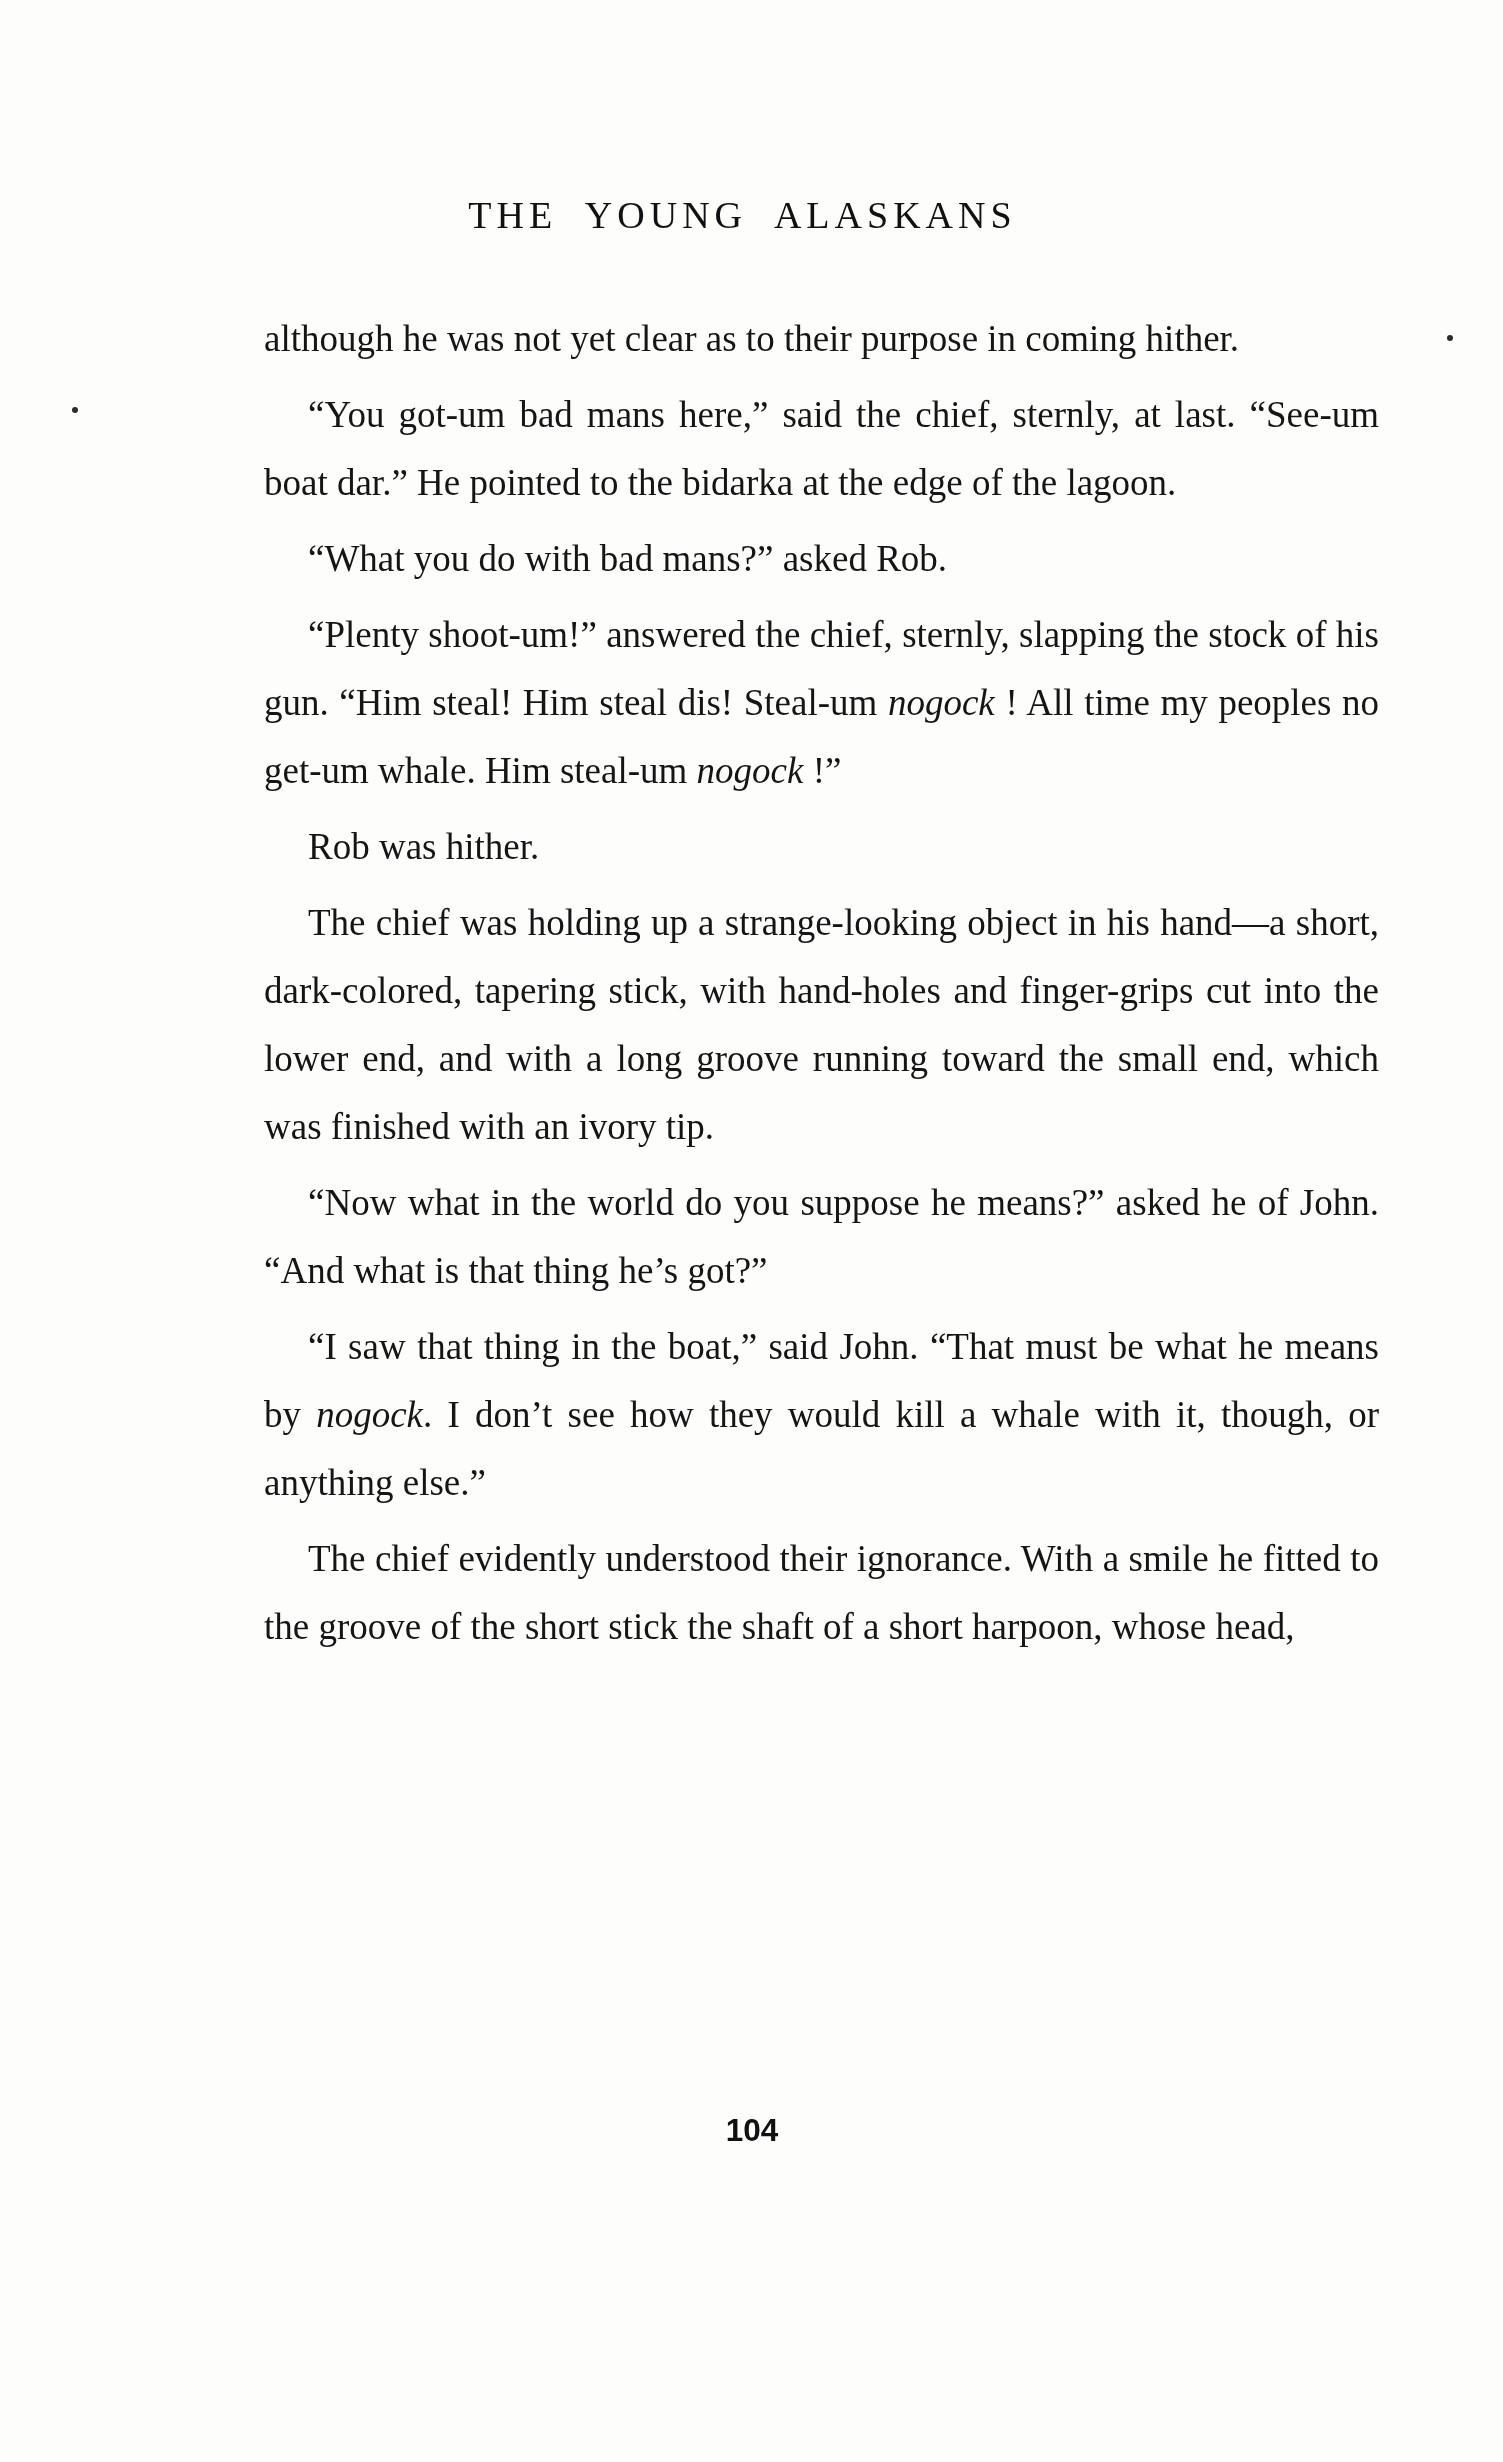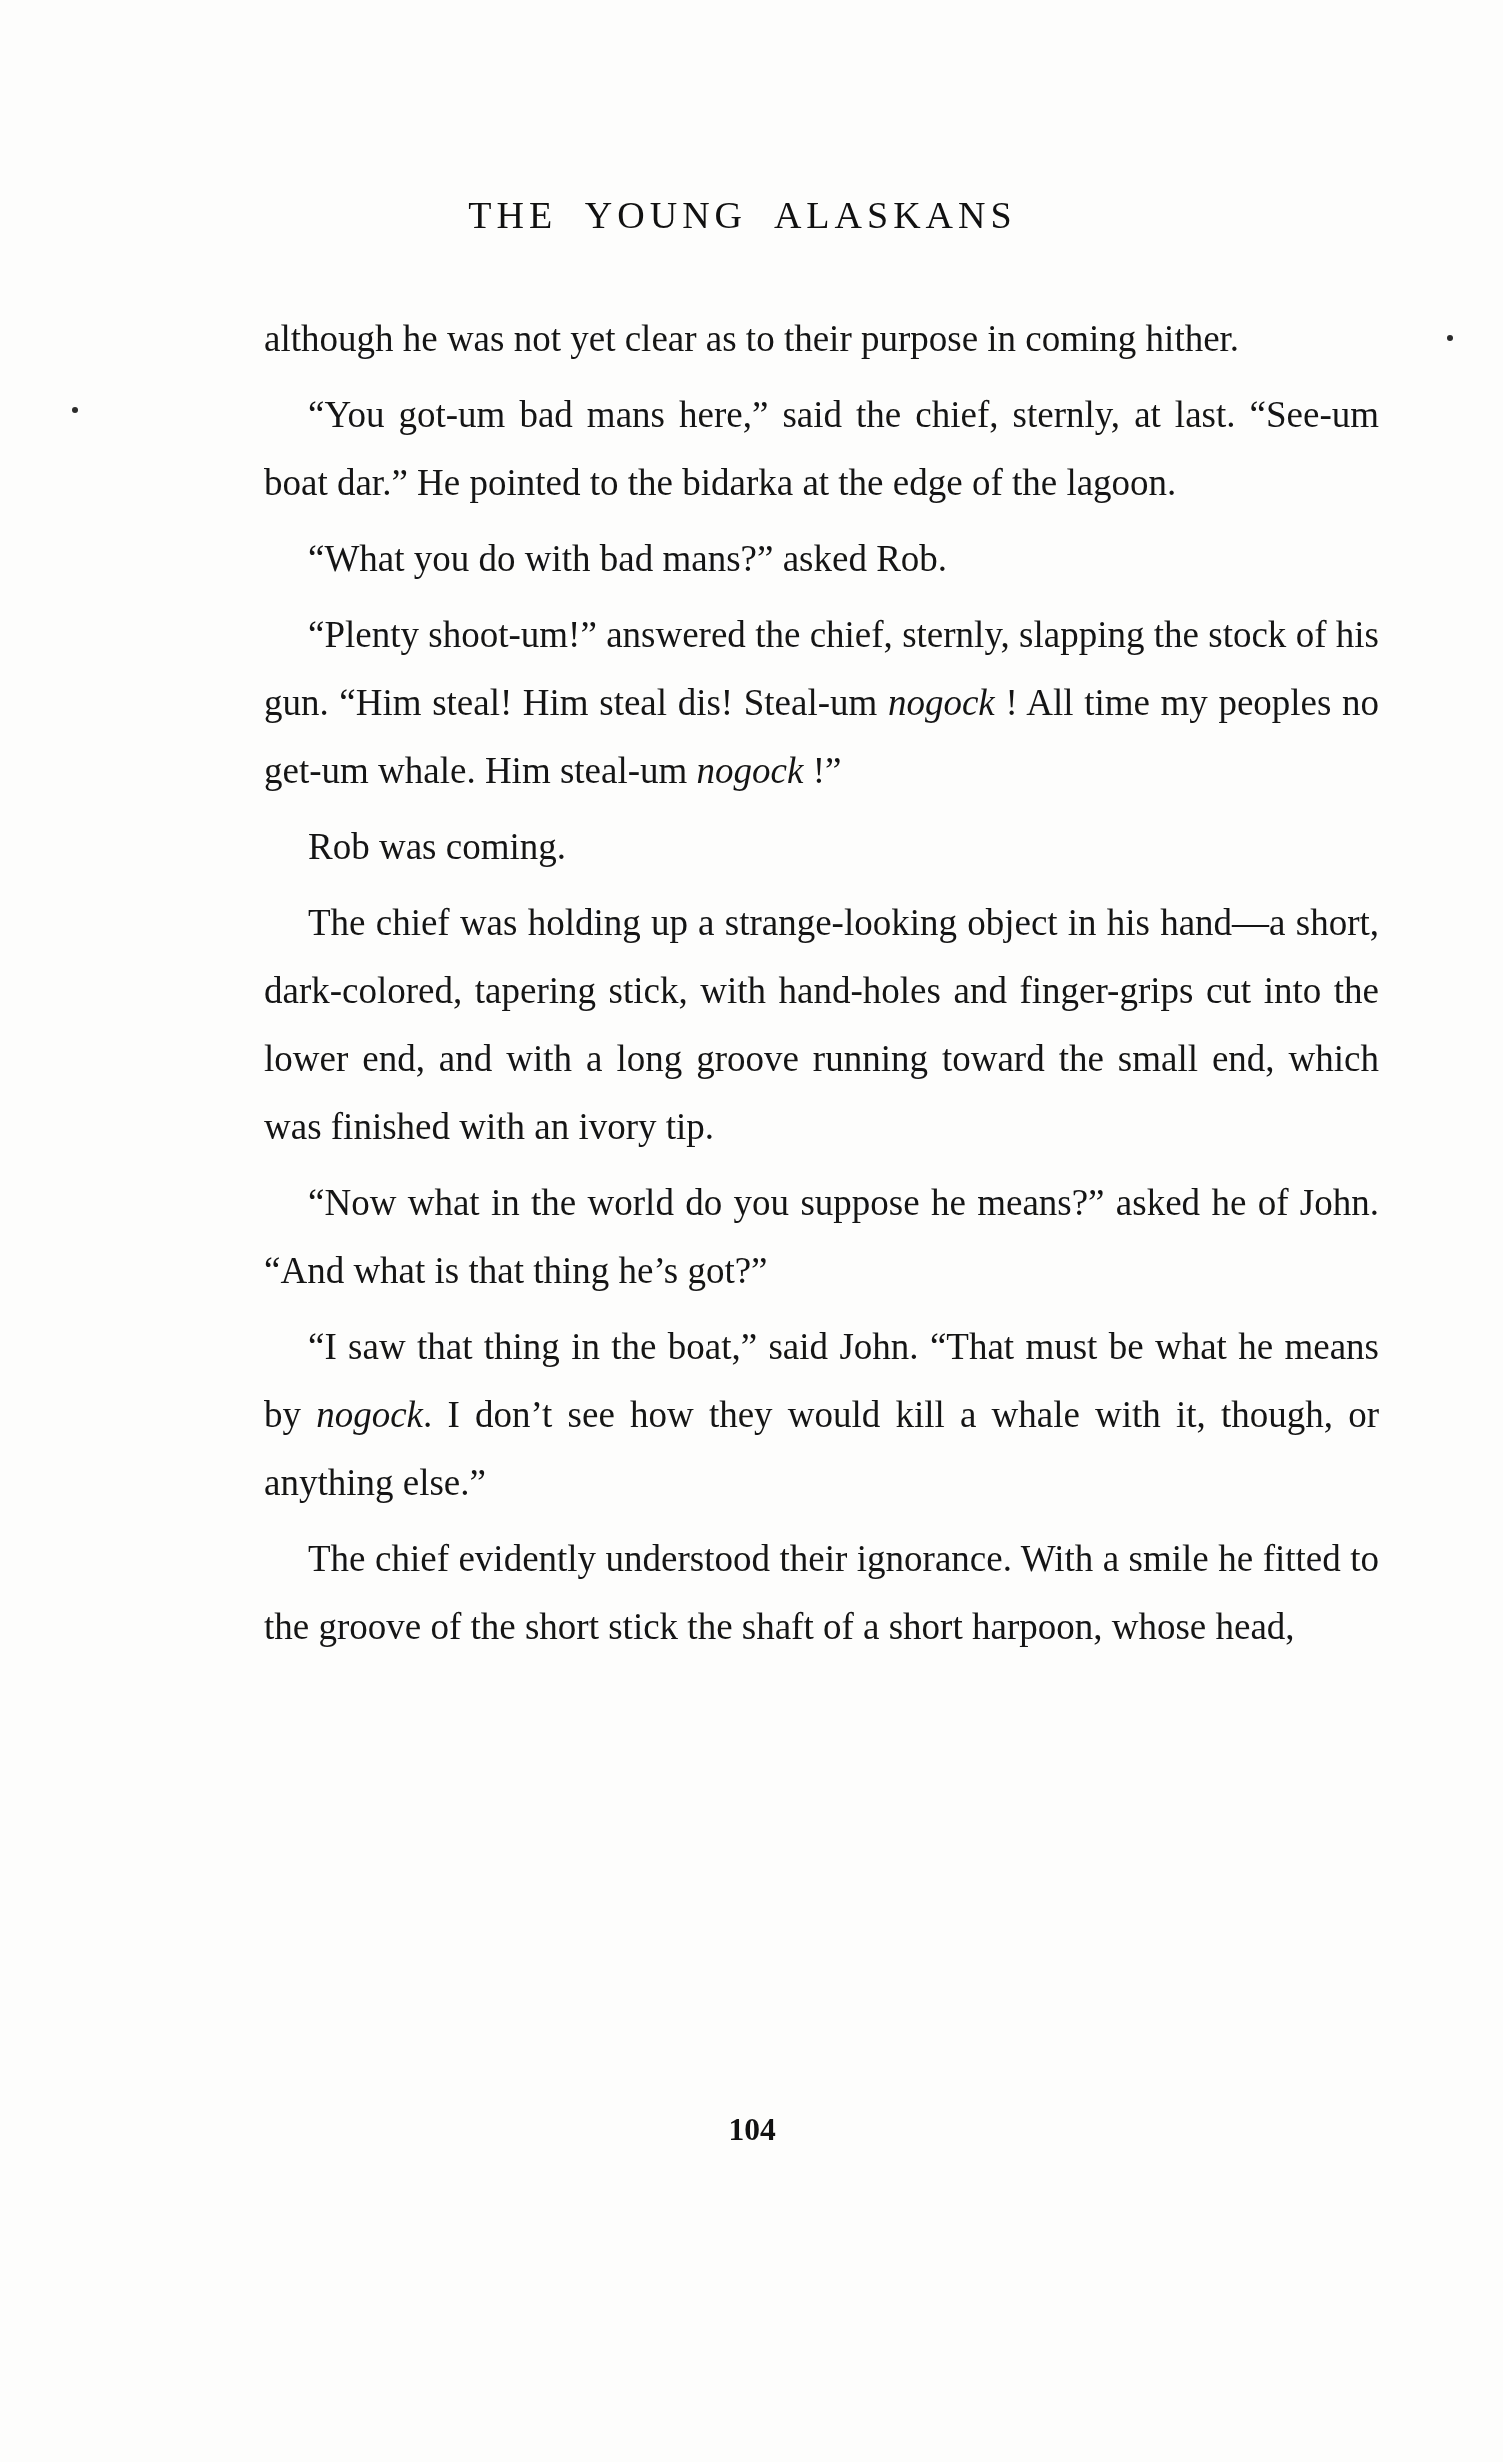--- a/index.html
+++ b/index.html
@@ -59,21 +59,21 @@
     font-style: italic;
   }
   .folio {
     position: absolute;
     left: 0;
     top: 2112px;
     width: 1504px;
     text-align: center;
     font-size: 31.5px;
     font-weight: bold;
-    font-family: Liberation Serif, serif;
+    font-family: Liberation Sans, sans-serif;
     color: #111;
   }
   .speck {
     position: absolute;
     width: 6.4px;
     height: 6.4px;
     background: #2b2b2b;
     border-radius: 50%;
   }
   .speck-left { left: 72px; top: 407px; }
@@ -92,21 +92,21 @@
   <div class="textblock">
 
     <p class="noindent">although he was not yet clear as to their purpose in coming hither.</p>
 
     <p class="indent">“You got-um bad mans here,” said the chief, sternly, at last.  “See-um boat dar.”  He pointed to the bidarka at the edge of the lagoon.</p>
 
     <p class="indent">“What you do with bad mans?” asked Rob.</p>
 
     <p class="indent"><span>“Plenty shoot-um!” answered the chief, sternly, slapping the stock of his gun.  “Him steal! Him steal dis!  Steal-um </span><span class="ital">nogock</span><span> !  All time my peoples no get-um whale.  Him steal-um </span><span class="ital">nogock</span><span> !”</span></p>
 
-    <p class="indent">Rob was coming.</p>
+    <p class="indent">Rob was hither.</p>
 
     <p class="indent">The chief was holding up a strange-looking object in his hand—a short, dark-colored, tapering stick, with hand-holes and finger-grips cut into the lower end, and with a long groove running toward the small end, which was finished with an ivory tip.</p>
 
     <p class="indent">“Now what in the world do you suppose he means?” asked he of John.  “And what is that thing he’s got?”</p>
 
     <p class="indent"><span>“I saw that thing in the boat,” said John. “That must be what he means by </span><span class="ital">nogock</span><span>.  I don’t see how they would kill a whale with it, though, or anything else.”</span></p>
 
     <p class="indent">The chief evidently understood their ignorance. With a smile he fitted to the groove of the short stick the shaft of a short harpoon, whose head,</p>
 
   </div>

